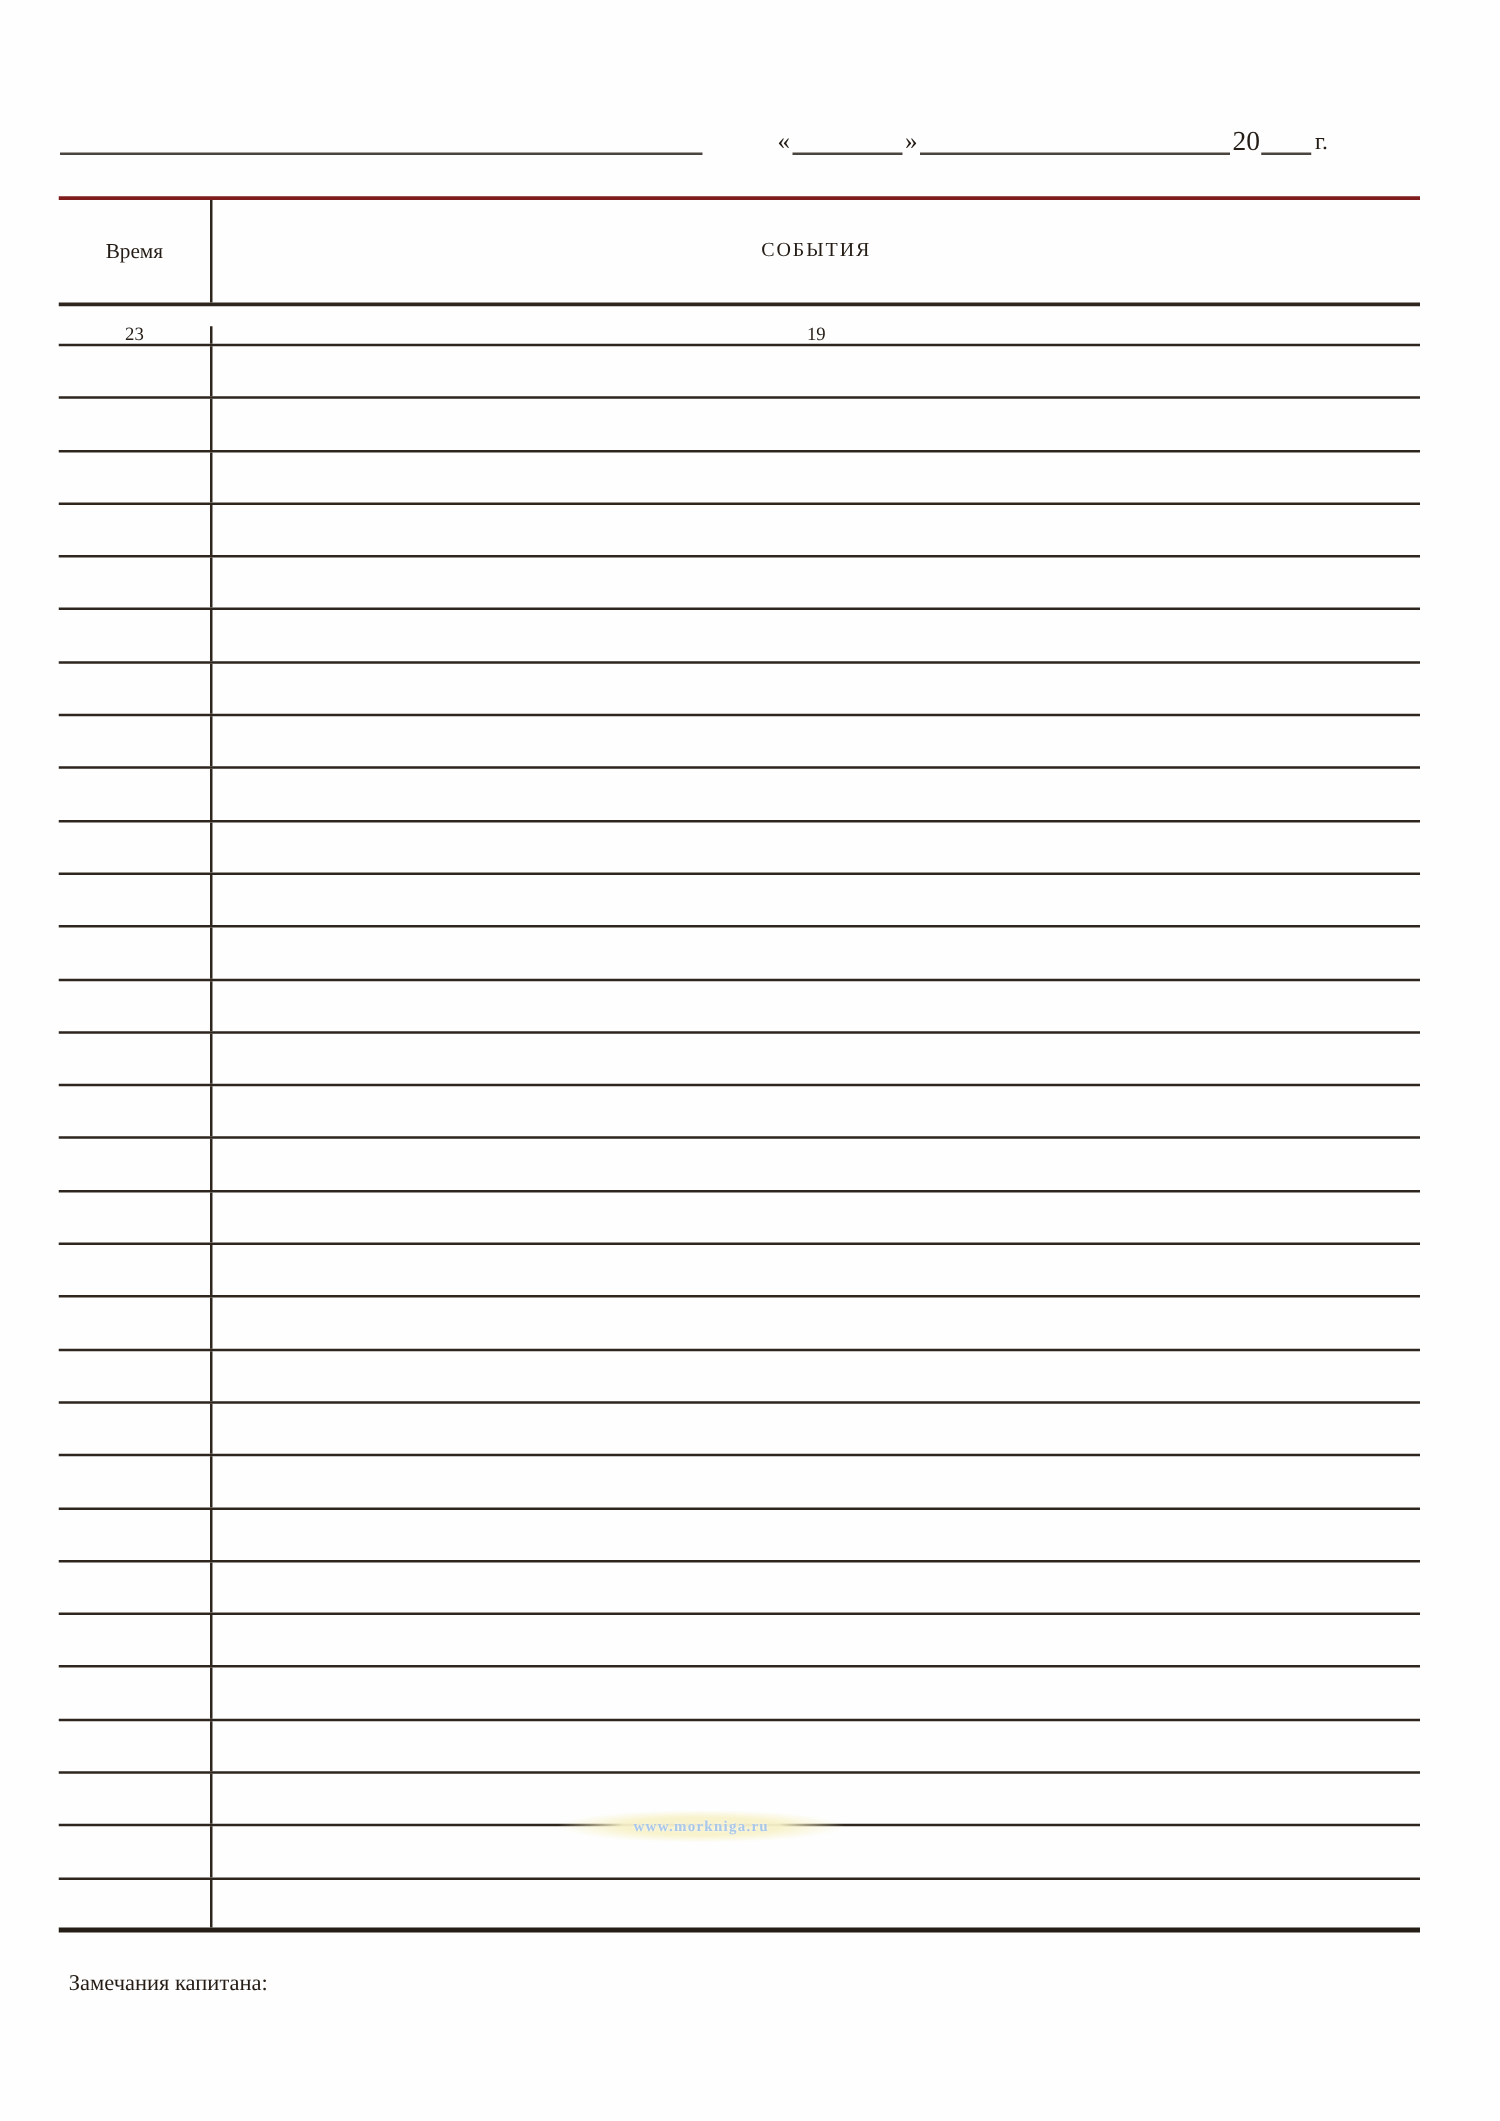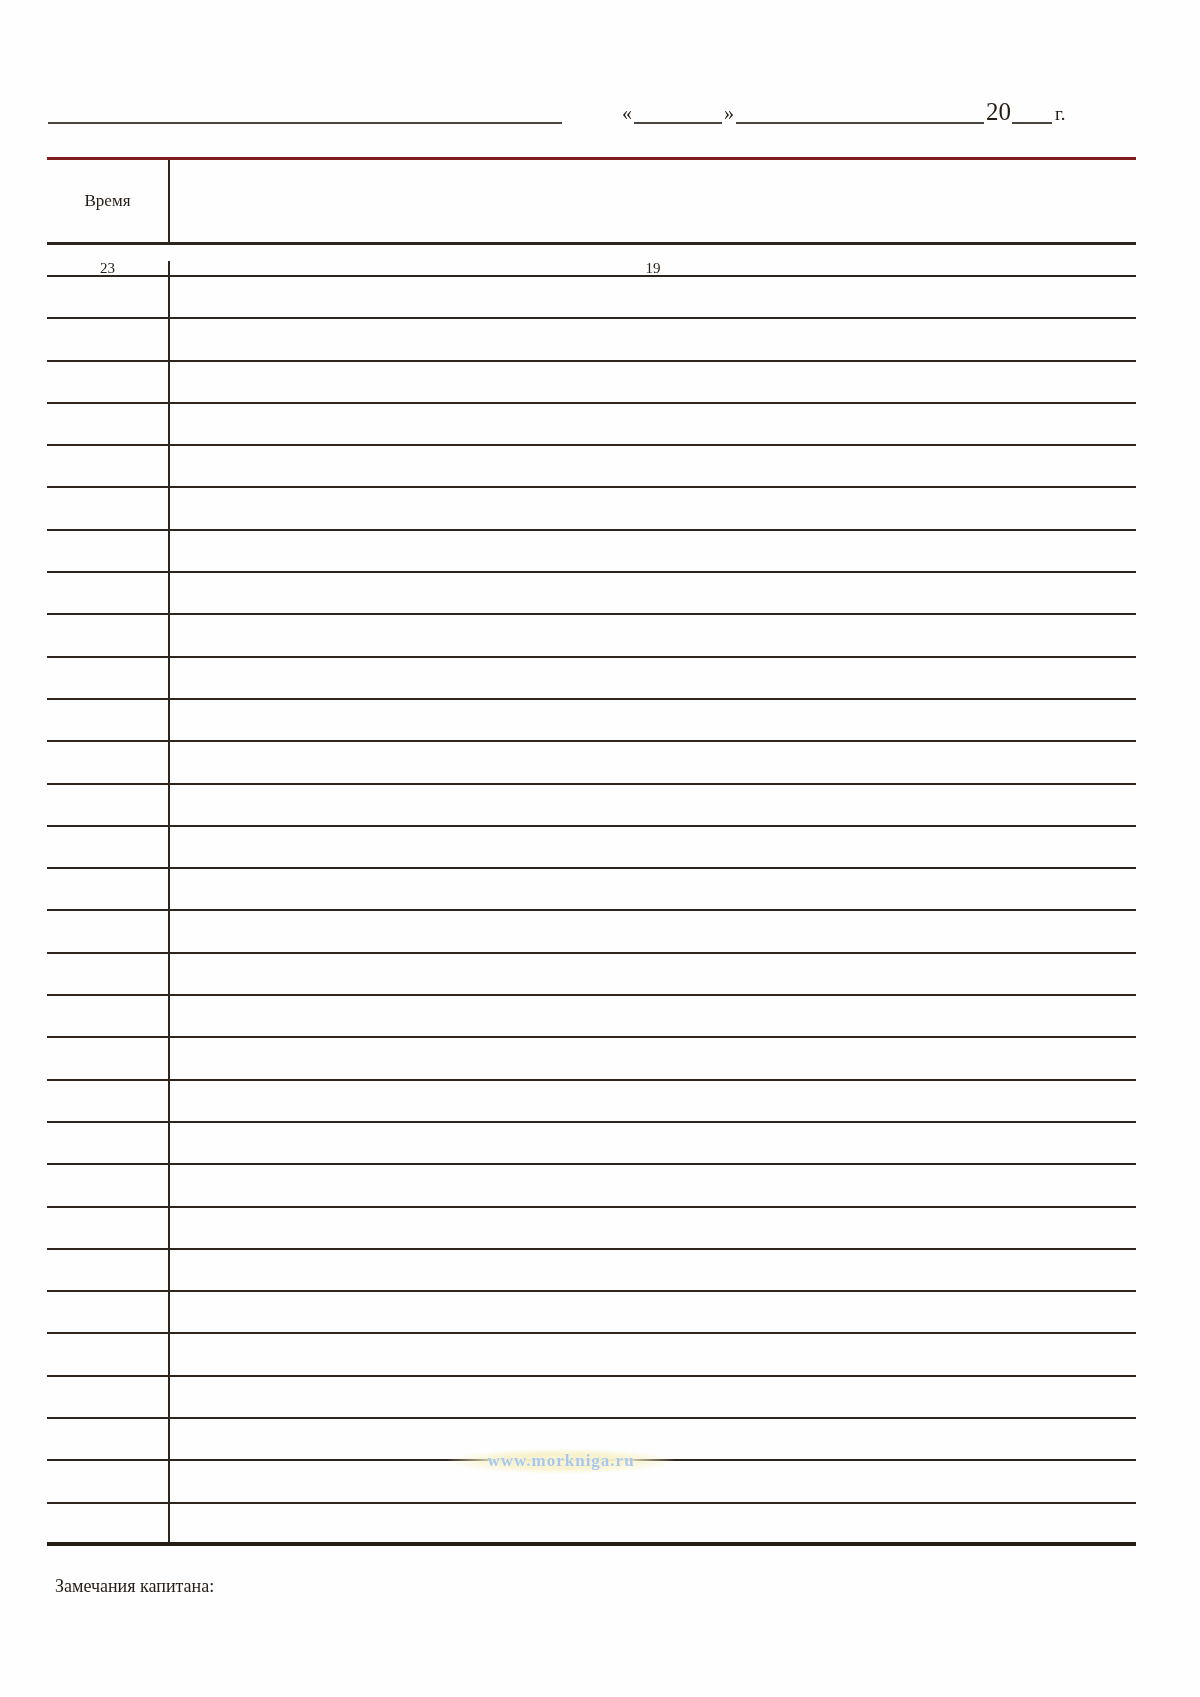--- a/index.html
+++ b/index.html
@@ -20,21 +20,21 @@
   .date-group{
     position:absolute;left:620px;top:88px;width:460px;height:36px;
     display:flex;align-items:flex-end;
     font-size:21px;line-height:1;
   }
   .date-group .q{font-size:20px;padding:0 2px 1px 2px;}
   .date-group .seg{height:6px;border-bottom:2px solid #4a453f;display:inline-block;}
   .seg-day{width:88px;}
   .seg-month{width:248px;}
   .seg-year{width:40px;}
-  .date-group .num{font-size:25px;padding:0 1px 0 2px;margin-top:20px;}
+  .date-group .num{font-size:22px;padding:0 1px 0 2px;margin-top:20px;}
   .date-group .suf{font-size:19px;padding-left:3px;padding-bottom:1px;}
   
   .log-table{
     position:absolute;left:47px;top:157px;width:1089px;
     border-top:3px solid #7f1d1d;
   }
   .row{display:flex;width:100%;box-sizing:border-box;}
   .cell{box-sizing:border-box;}
   .cell.time{
     width:123px;flex:0 0 123px;
@@ -49,21 +49,21 @@
   .row.head .cell.events{font-size:16px;letter-spacing:1.5px;}
   .row.nums{height:32px;border-bottom:2px solid #2e261e;}
   .row.nums .cell{font-size:15px;margin-top:16px;}
   .row.blank{height:42.3px;border-bottom:2px solid #2e261e;}
   .row.blank.last{border-bottom:4px solid #251e17;}
   
   .watermark{
     position:absolute;left:446px;top:1448px;width:230px;height:26px;
     display:flex;align-items:center;justify-content:center;
     font-family:"Liberation Serif","DejaVu Serif",serif;
-    font-weight:bold;font-size:17px;letter-spacing:1px;
+    font-weight:bold;font-size:12px;letter-spacing:1px;
     color:#a9c7e8;
     background:radial-gradient(closest-side, rgba(248,242,202,0.95) 55%, rgba(248,242,202,0) 100%);
     text-shadow:0 0 2px rgba(255,255,255,.9);
     z-index:5;
   }
   
   .remarks{
     position:absolute;left:55px;top:1576px;
     font-size:18px;font-weight:normal;color:#241c15;
   }
@@ -81,20 +81,21 @@
     <span class="q">»</span>
     <span class="seg seg-month"></span>
     <span class="num">20</span>
     <span class="seg seg-year"></span>
     <span class="suf">г.</span>
   </div>
 
   <div class="log-table">
     <div class="row head">
       <div class="cell time">Время</div>
+      <div class="cell events">СОБЫТИЯ</div>
     </div>
     <div class="row nums">
       <div class="cell time">23</div>
       <div class="cell events">19</div>
     </div>
     <div>
         <div class="row blank">
           <div class="cell time"></div>
           <div class="cell events"></div>
         </div>

